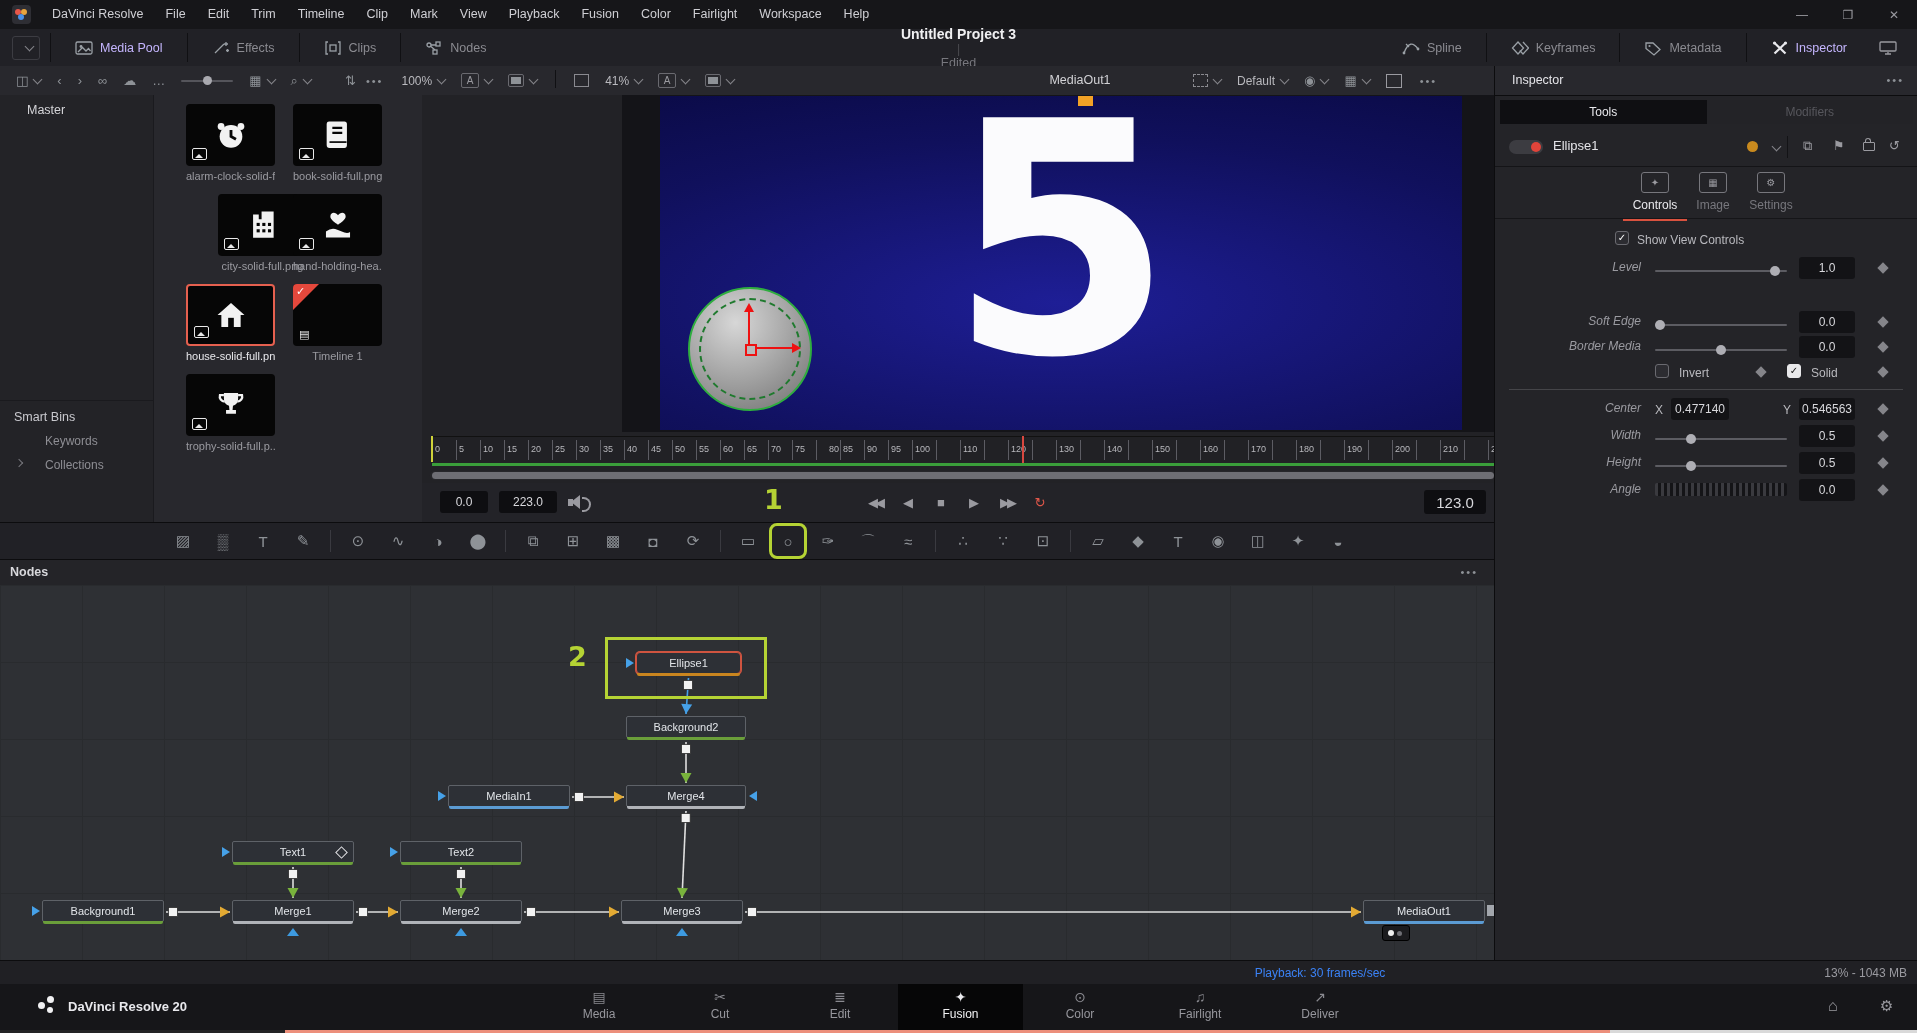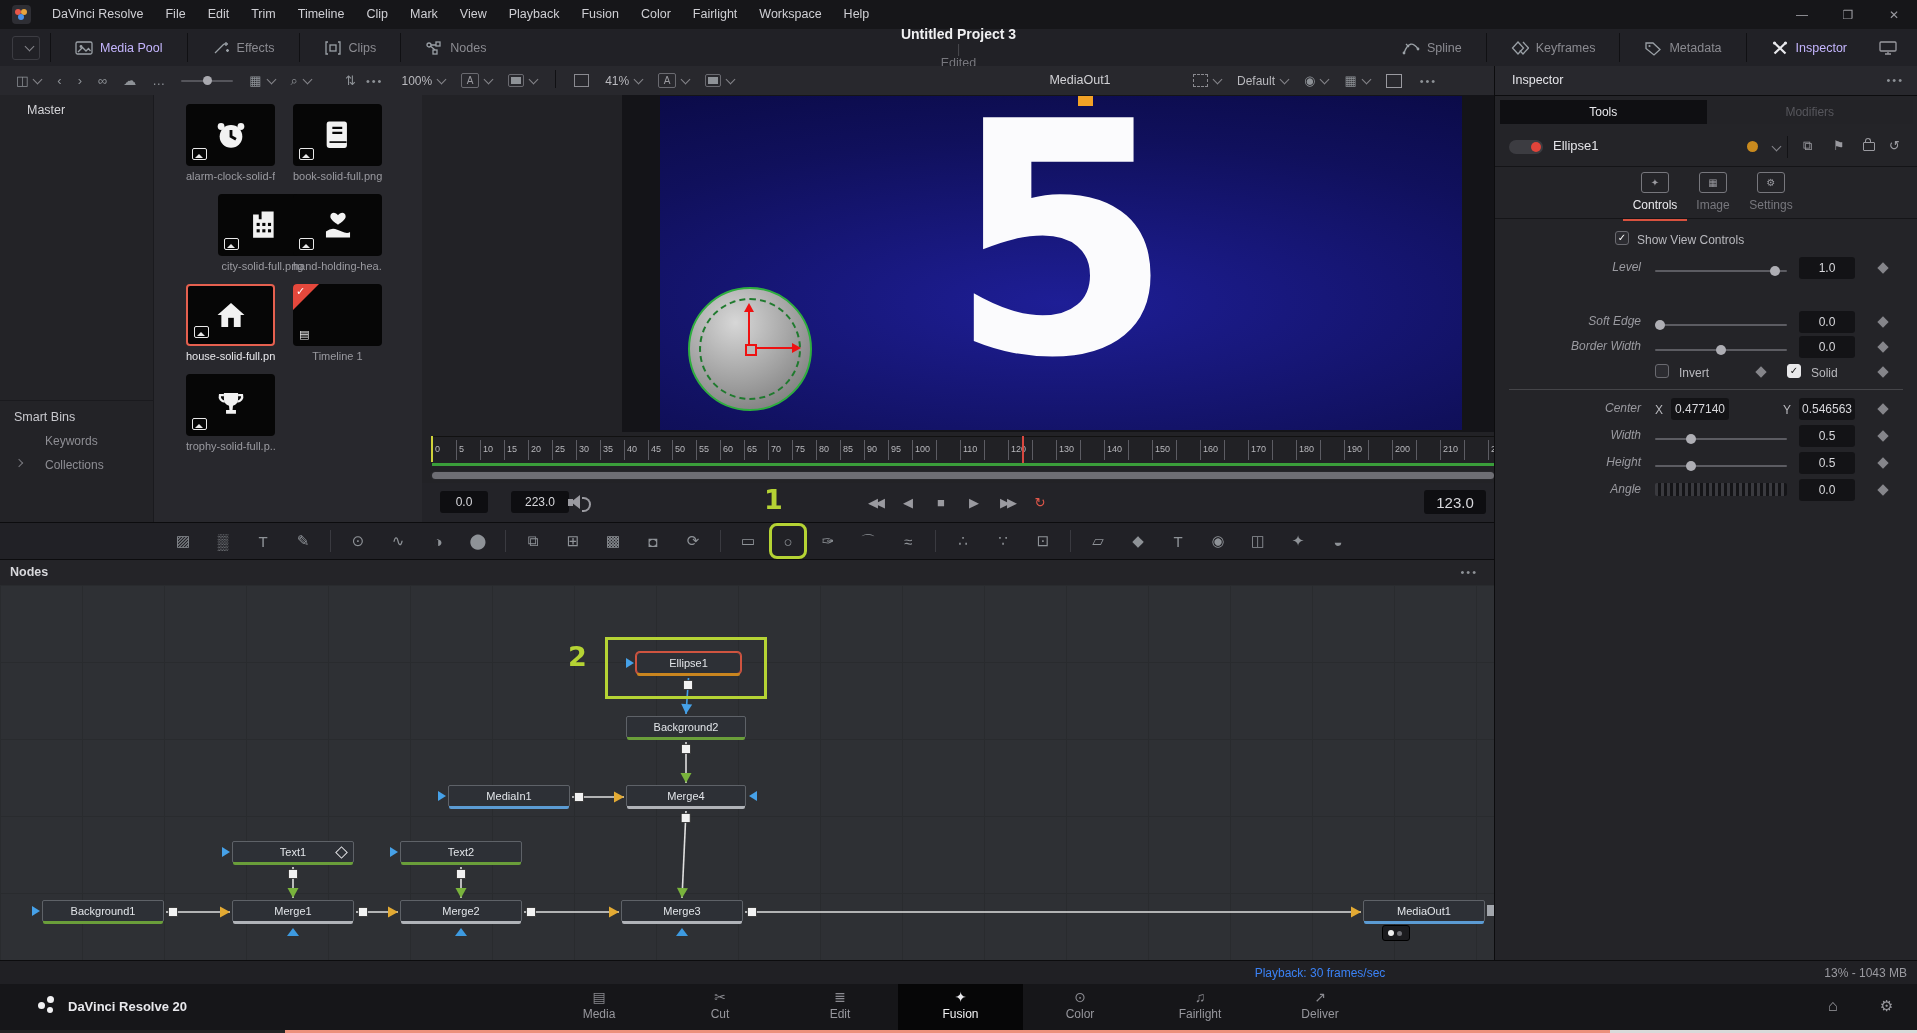--- a/index.html
+++ b/index.html
@@ -533,21 +533,21 @@
         <div class="tick-lb" style="left: 267px;">55</div>
         <div class="tick" style="left: 288px;"></div>
         <div class="tick-lb" style="left: 291px;">60</div>
         <div class="tick" style="left: 312px;"></div>
         <div class="tick-lb" style="left: 315px;">65</div>
         <div class="tick" style="left: 336px;"></div>
         <div class="tick-lb" style="left: 339px;">70</div>
         <div class="tick" style="left: 360px;"></div>
         <div class="tick-lb" style="left: 363px;">75</div>
         <div class="tick" style="left: 384px;"></div>
-        <div class="tick-lb" style="left: 387px;">80</div>
+        <div class="tick-lb" style="left: 397px;">80</div>
         <div class="tick" style="left: 408px;"></div>
         <div class="tick-lb" style="left: 411px;">85</div>
         <div class="tick" style="left: 432px;"></div>
         <div class="tick-lb" style="left: 435px;">90</div>
         <div class="tick" style="left: 456px;"></div>
         <div class="tick-lb" style="left: 459px;">95</div>
         <div class="tick" style="left: 480px;"></div>
         <div class="tick-lb" style="left: 483px;">100</div>
         <div class="tick" style="left: 504px;"></div>
         <div class="tick" style="left: 528px;"></div>
@@ -587,21 +587,21 @@
         <div class="tick-lb" style="left: 1059px;">220</div>
         <div id="playhead" style="left: 590.4px;"></div>
       </div>
     <div id="rangestart"></div>
     <div id="rangebar"></div>
     <div id="scroll">
         <i></i>
       </div>
     <div id="transport">
       <div class="tfield" style="left:18px;width:48px;">0.0</div>
-      <div class="tfield" style="left:89px;width:58px;">223.0</div>
+      <div class="tfield" style="left:77px;width:58px;">223.0</div>
       <span class="spk">
           <span class="sq"></span>
           <span class="tr"></span>
           <span class="wv"></span>
         </span>
       <div id="tbuttons">
           <div class="tbtn" style="left: 440px; letter-spacing: -3px;">◀◀</div>
           <div class="tbtn" style="left: 473px;">◀</div>
           <div class="tbtn" style="left: 506px;">■</div>
           <div class="tbtn" style="left: 539px;">▶</div>
@@ -664,21 +664,21 @@
       </div>
       <div class="prow" style="top:91px;">
         <span class="plabel">Soft Edge</span>
         <span class="ptrack">
             <span class="pthumb" style="left: 4%;"></span>
           </span>
         <span class="pval">0.0</span>
         <span class="pdia"></span>
       </div>
       <div class="prow" style="top:116px;">
-        <span class="plabel">Border Width</span>
+        <span class="plabel">Border Media</span>
         <span class="ptrack">
             <span class="pthumb" style="left: 50%;"></span>
           </span>
         <span class="pval">0.0</span>
         <span class="pdia"></span>
       </div>
       <div class="prow" style="top:141px;">
         <span class="cbox" style="left:160px;"></span>
         <span class="clabel" style="left:184px;">Invert</span>
         <span class="pdia" style="left:262px;"></span>

